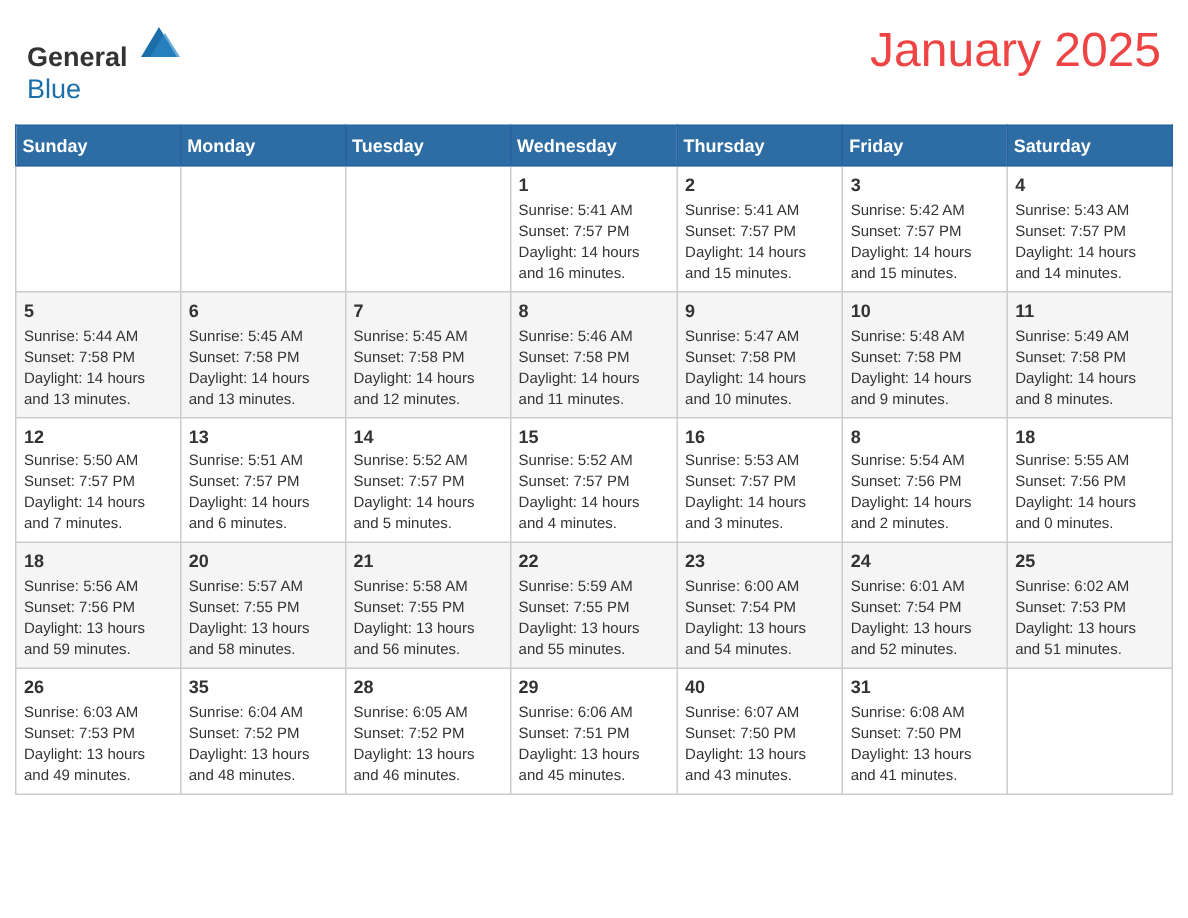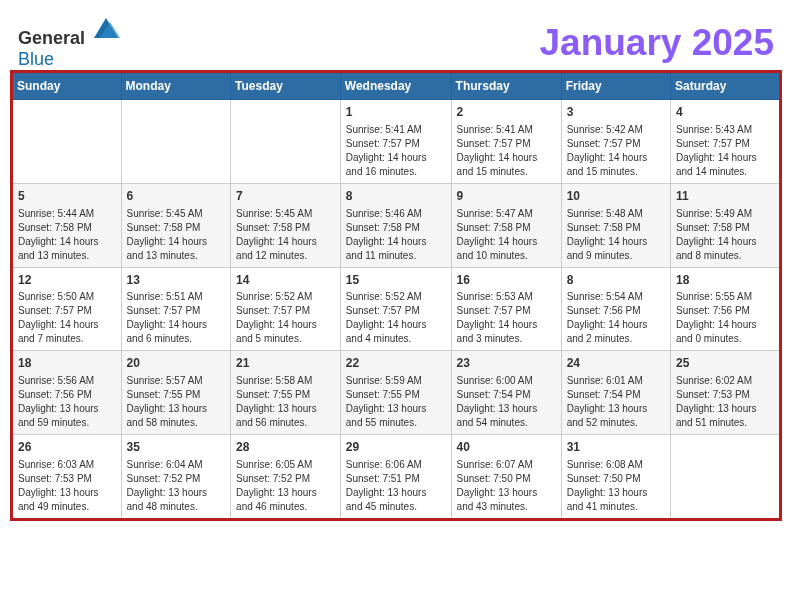--- a/index.html
+++ b/index.html
@@ -6,22 +6,22 @@
     body {
       font-family: Arial, sans-serif;
       background: #fff;
       width: 792px;
       min-height: 612px;
       padding: 10px;
     }
     .header {
       display: flex;
       justify-content: space-between;
-      align-items: center;
-      margin-bottom: 0;
+      align-items: flex-start;
+      margin-bottom: 13px;
       padding: 6px 8px 0 8px;
     }
     .logo {
       display: flex;
       align-items: center;
     }
     .logo-text-general {
       font-size: 18px;
       font-weight: bold;
       color: #333;
@@ -33,36 +33,36 @@
     }
     .logo-icon {
       width: 28px;
       height: 28px;
       margin-left: 2px;
     }
     .title-block {
       text-align: right;
     }
     .month-title {
-      font-size: 37px;
-      font-weight: bold;
-      color: #8b5cf6;
+      font-size: 32px;
+      font-weight: normal;
+      color: #ef4444;
       line-height: 1.1;
     }
     .subtitle {
       font-size: 14px;
       color: #333;
       font-weight: bold;
       margin-top: 2px;
     }
     .calendar {
       width: 100%;
       border-collapse: collapse;
       font-size: 11px;
-      border: 3px solid #b91c1c;
+      border: 1px solid #b91c1c;
     }
     .calendar th {
       background-color: #2e6da4;
       color: #fff;
       font-weight: bold;
       font-size: 12px;
       padding: 6px 4px;
       text-align: left;
       border: 1px solid #2560a0;
     }

